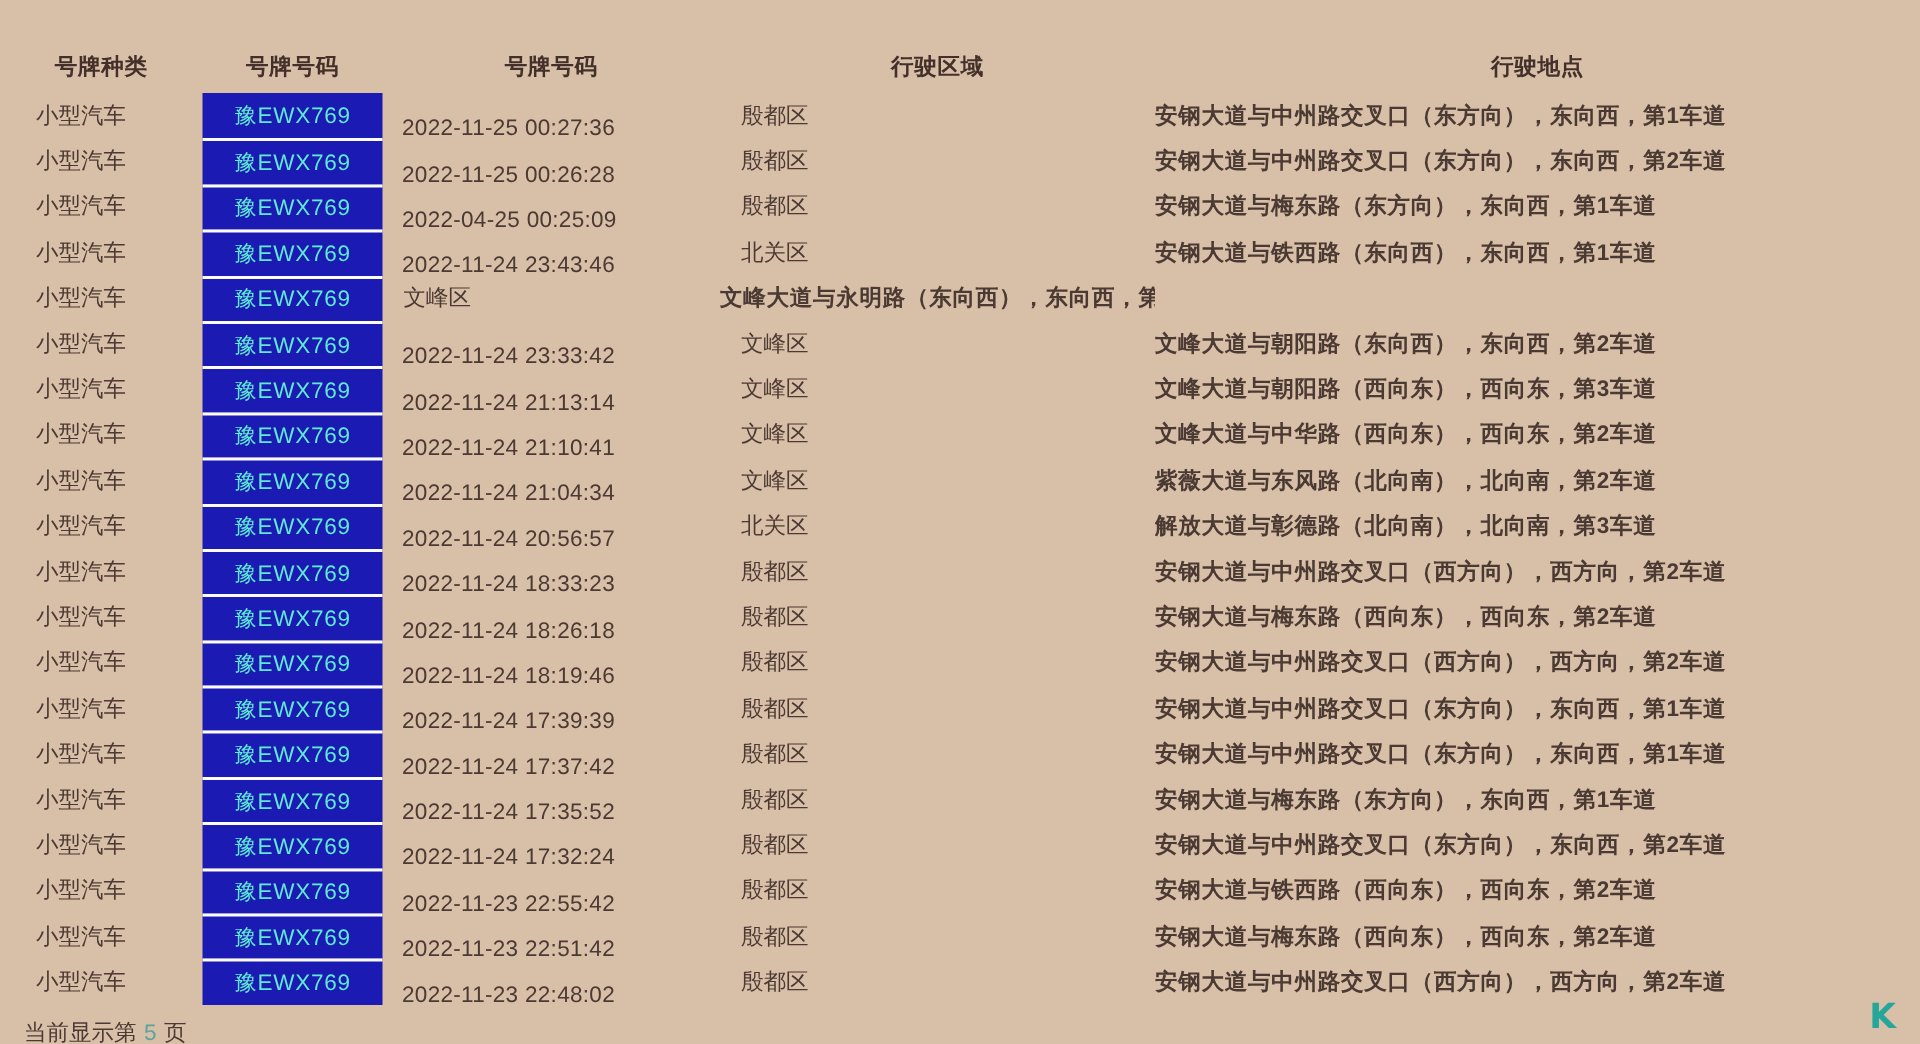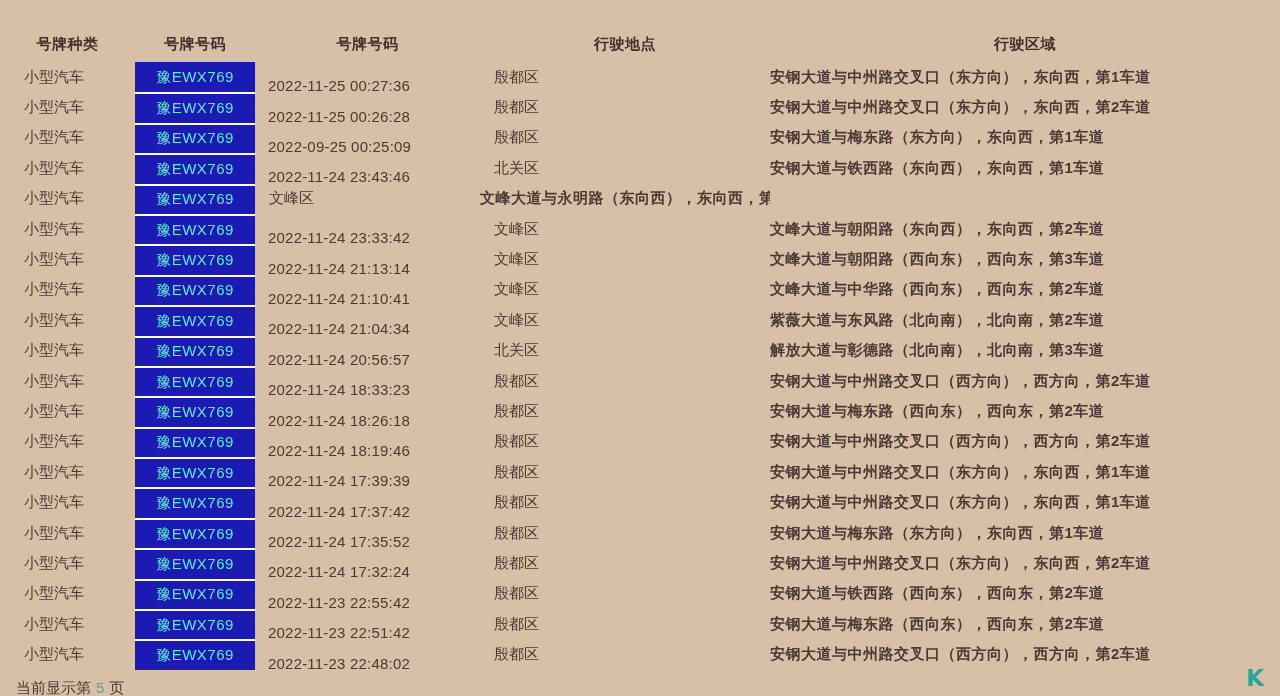--- a/index.html
+++ b/index.html
@@ -56,43 +56,43 @@
 </style>
 </head>
 <body>
 
 <div class="page">
 
   <div class="grid-row header-row">
     <div class="th">号牌种类</div>
     <div class="th">号牌号码</div>
     <div class="th">号牌号码</div>
+    <div class="th">行驶区域</div>
     <div class="th">行驶地点</div>
-    <div class="th">行驶区域</div>
   </div>
 
   <div id="table-body">
       <div class="grid-row row">
     <div class="cell c-type">小型汽车</div>
     <div class="cell c-plate">豫EWX769</div>
     <div class="cell c-time">2022-11-25 00:27:36</div>
     <div class="cell c-area">殷都区</div>
     <div class="cell c-loc">安钢大道与中州路交叉口（东方向），东向西，第1车道</div>
   </div>
       <div class="grid-row row">
     <div class="cell c-type">小型汽车</div>
     <div class="cell c-plate">豫EWX769</div>
     <div class="cell c-time">2022-11-25 00:26:28</div>
     <div class="cell c-area">殷都区</div>
     <div class="cell c-loc">安钢大道与中州路交叉口（东方向），东向西，第2车道</div>
   </div>
       <div class="grid-row row">
     <div class="cell c-type">小型汽车</div>
     <div class="cell c-plate">豫EWX769</div>
-    <div class="cell c-time">2022-09-25 00:25:09</div>
+    <div class="cell c-time">2022-04-25 00:25:09</div>
     <div class="cell c-area">殷都区</div>
     <div class="cell c-loc">安钢大道与梅东路（东方向），东向西，第1车道</div>
   </div>
       <div class="grid-row row">
     <div class="cell c-type">小型汽车</div>
     <div class="cell c-plate">豫EWX769</div>
     <div class="cell c-time">2022-11-24 23:43:46</div>
     <div class="cell c-area">北关区</div>
     <div class="cell c-loc">安钢大道与铁西路（东向西），东向西，第1车道</div>
   </div>

